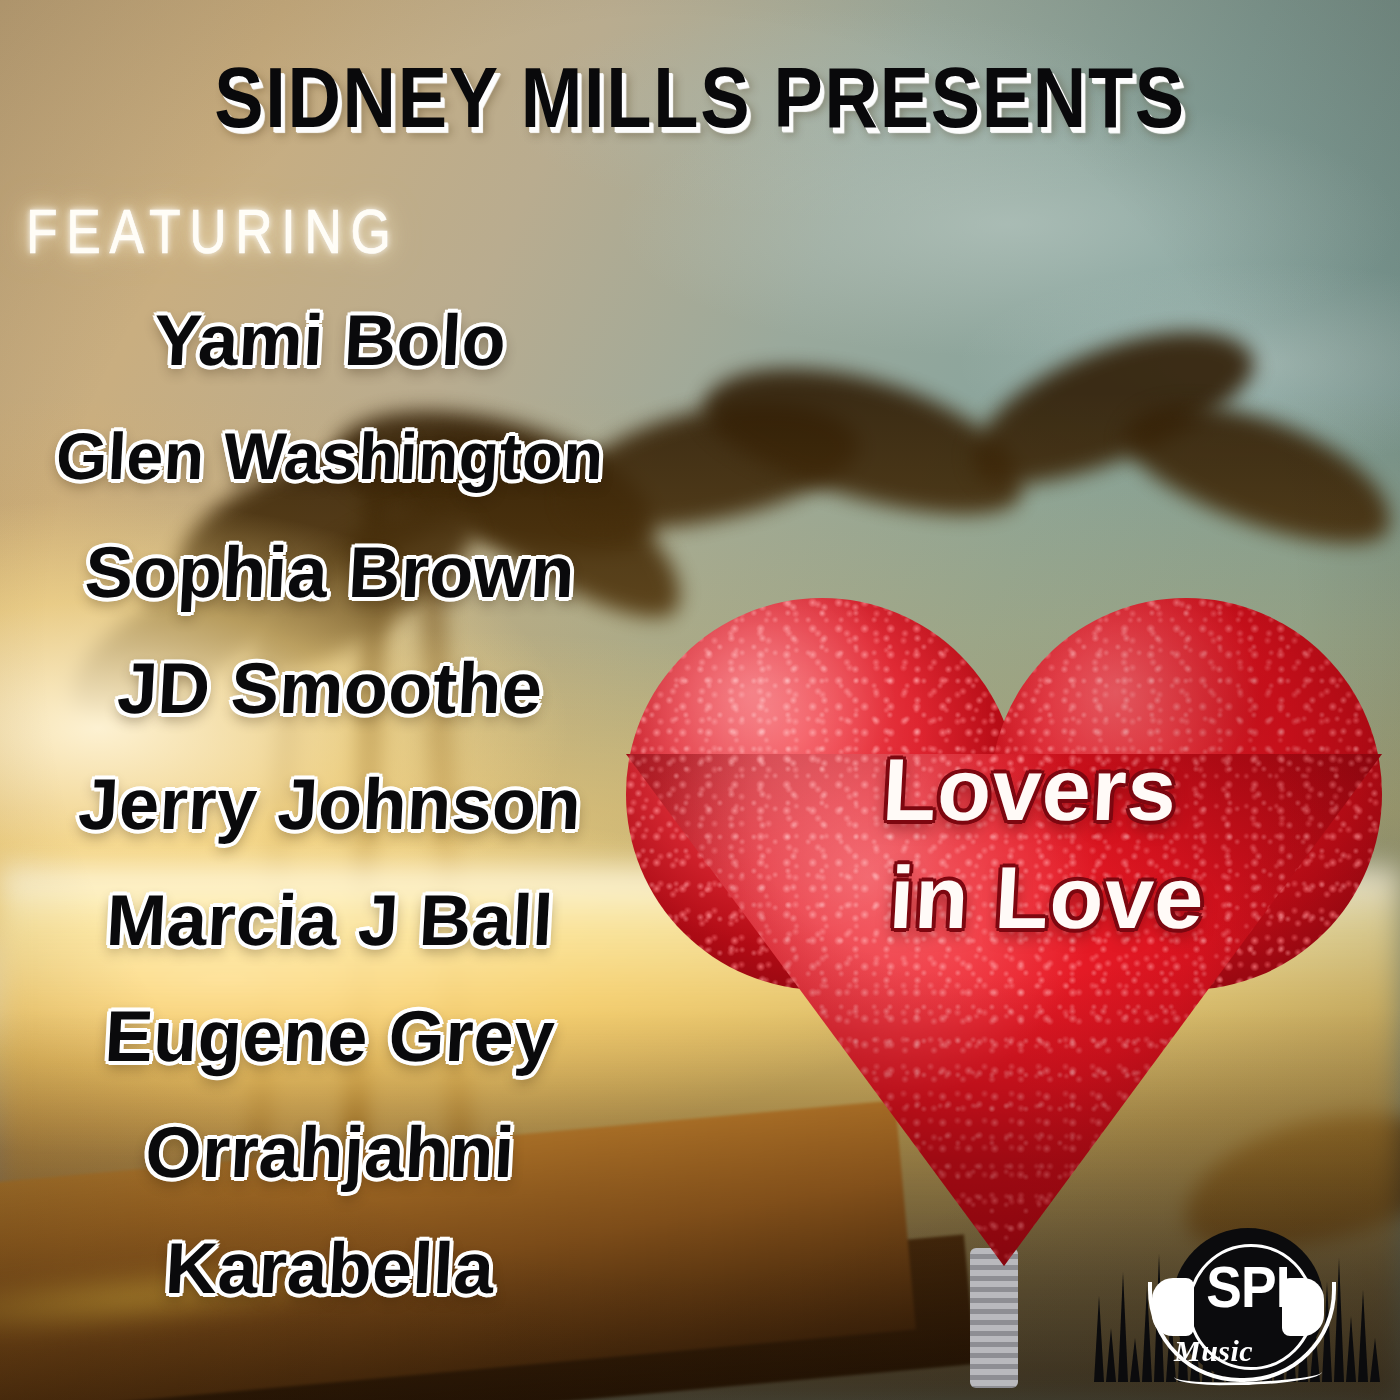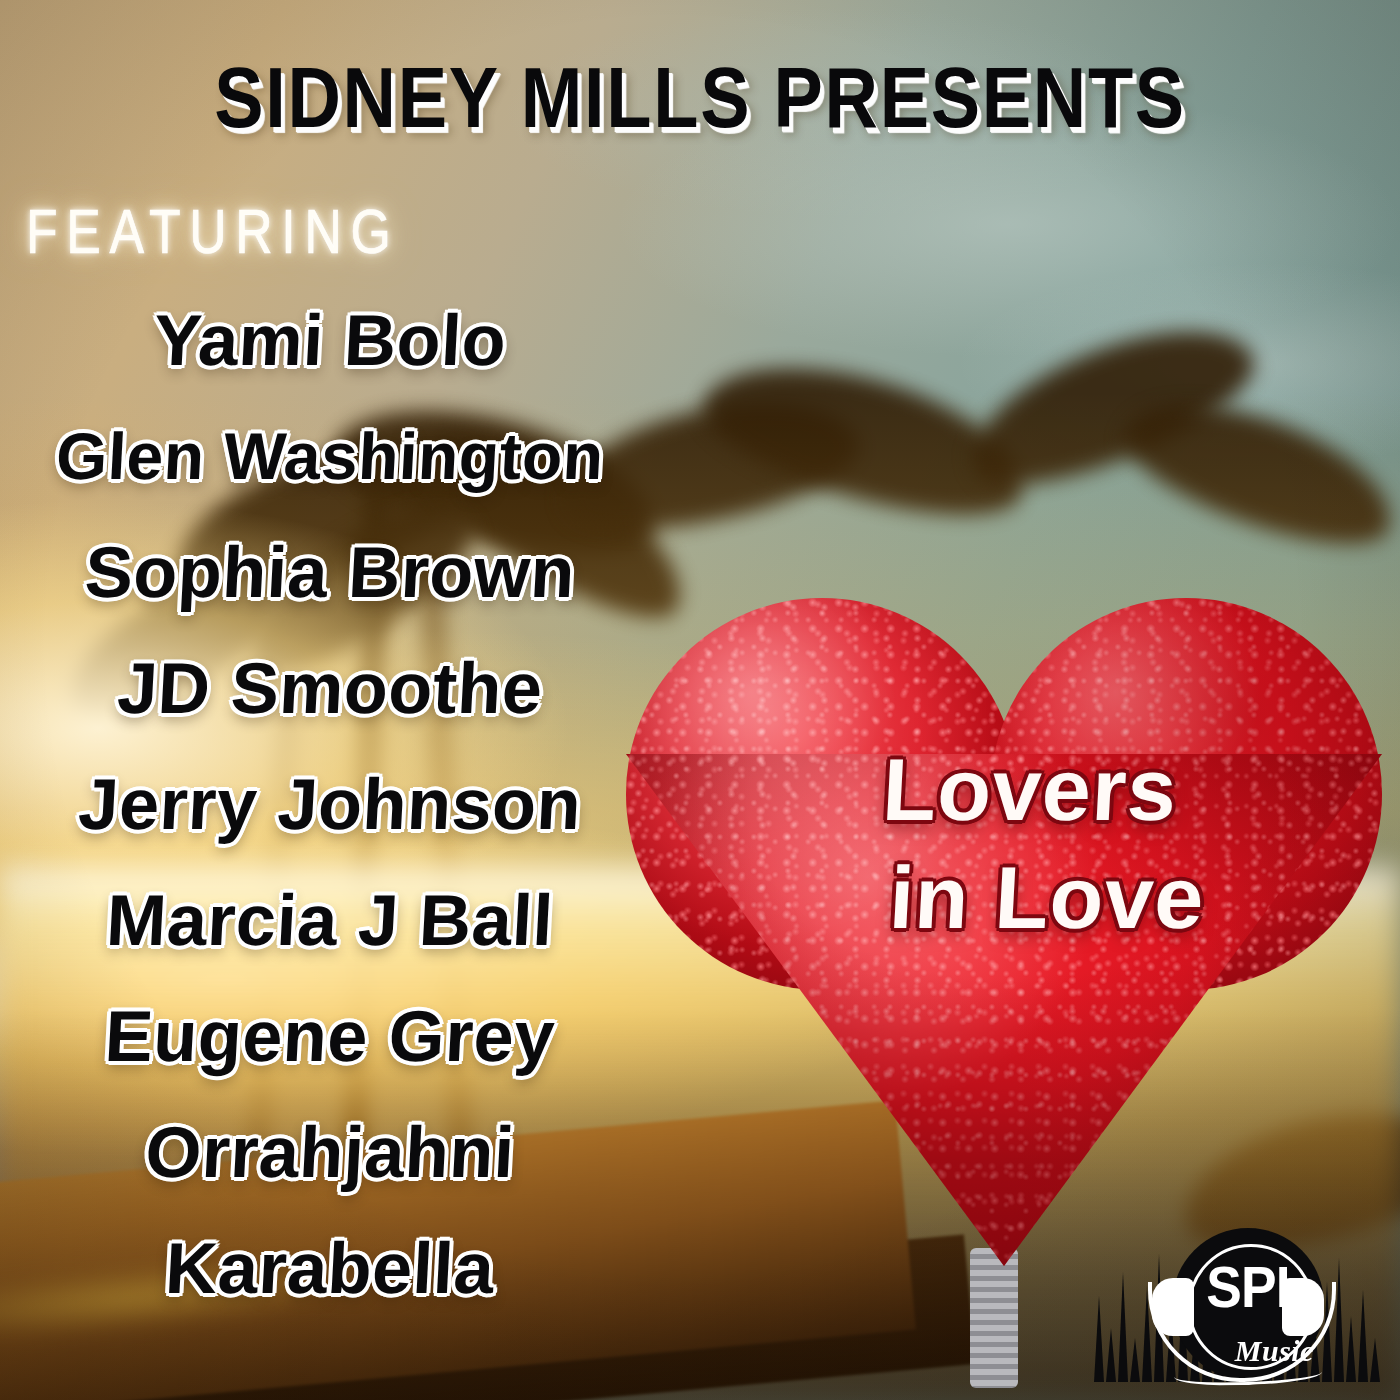--- a/index.html
+++ b/index.html
@@ -232,22 +232,22 @@
     border-radius: 0 0 92px 92px;
   }
   .spi-text {
     position:absolute; left:102px; top:34px; width:120px;
     text-align:center; color:#fff;
     font-family:"Liberation Sans", sans-serif; font-weight:700;
     font-size:58px; line-height:58px; letter-spacing:-1px;
     transform: scaleX(.92);
   }
   .music-text {
-    position:absolute; left:96px; top:112px; width:132px;
-    text-align:right; color:#fff;
+    position:absolute; left:88px; top:112px; width:132px;
+    text-align:left; color:#fff;
     font-family:"Liberation Serif", serif; font-style:italic; font-weight:700;
     font-size:30px; line-height:30px; letter-spacing:.5px;
   }
   .music-swash {
     position:absolute; left:88px; top:140px; width:148px; height:18px;
     border-bottom:3px solid #fff; border-radius:0 0 60% 60%;
     transform: rotate(-2deg);
   }
 </style>
 </head>

